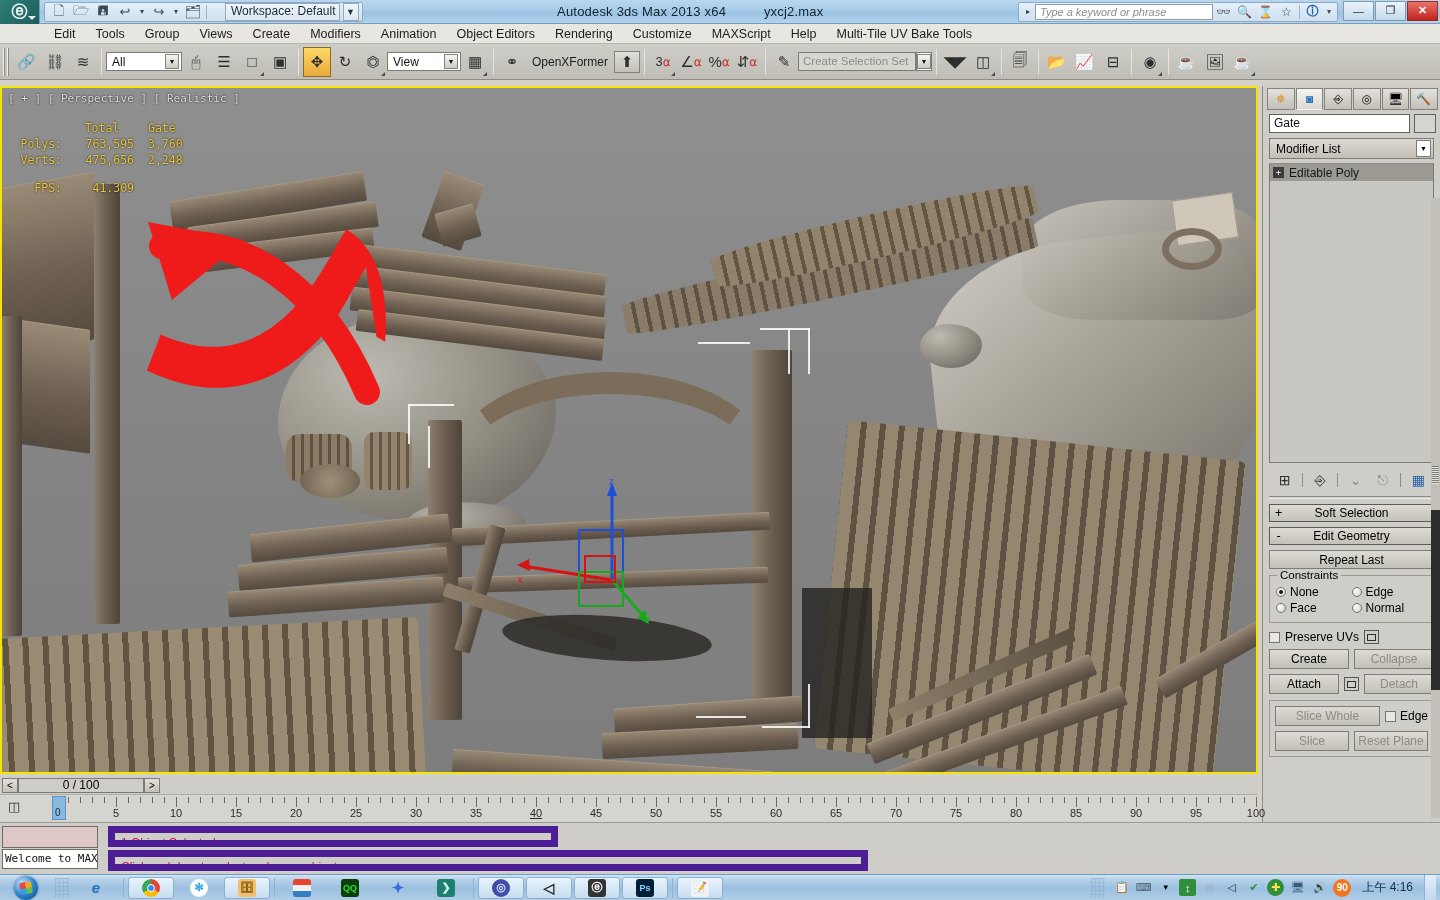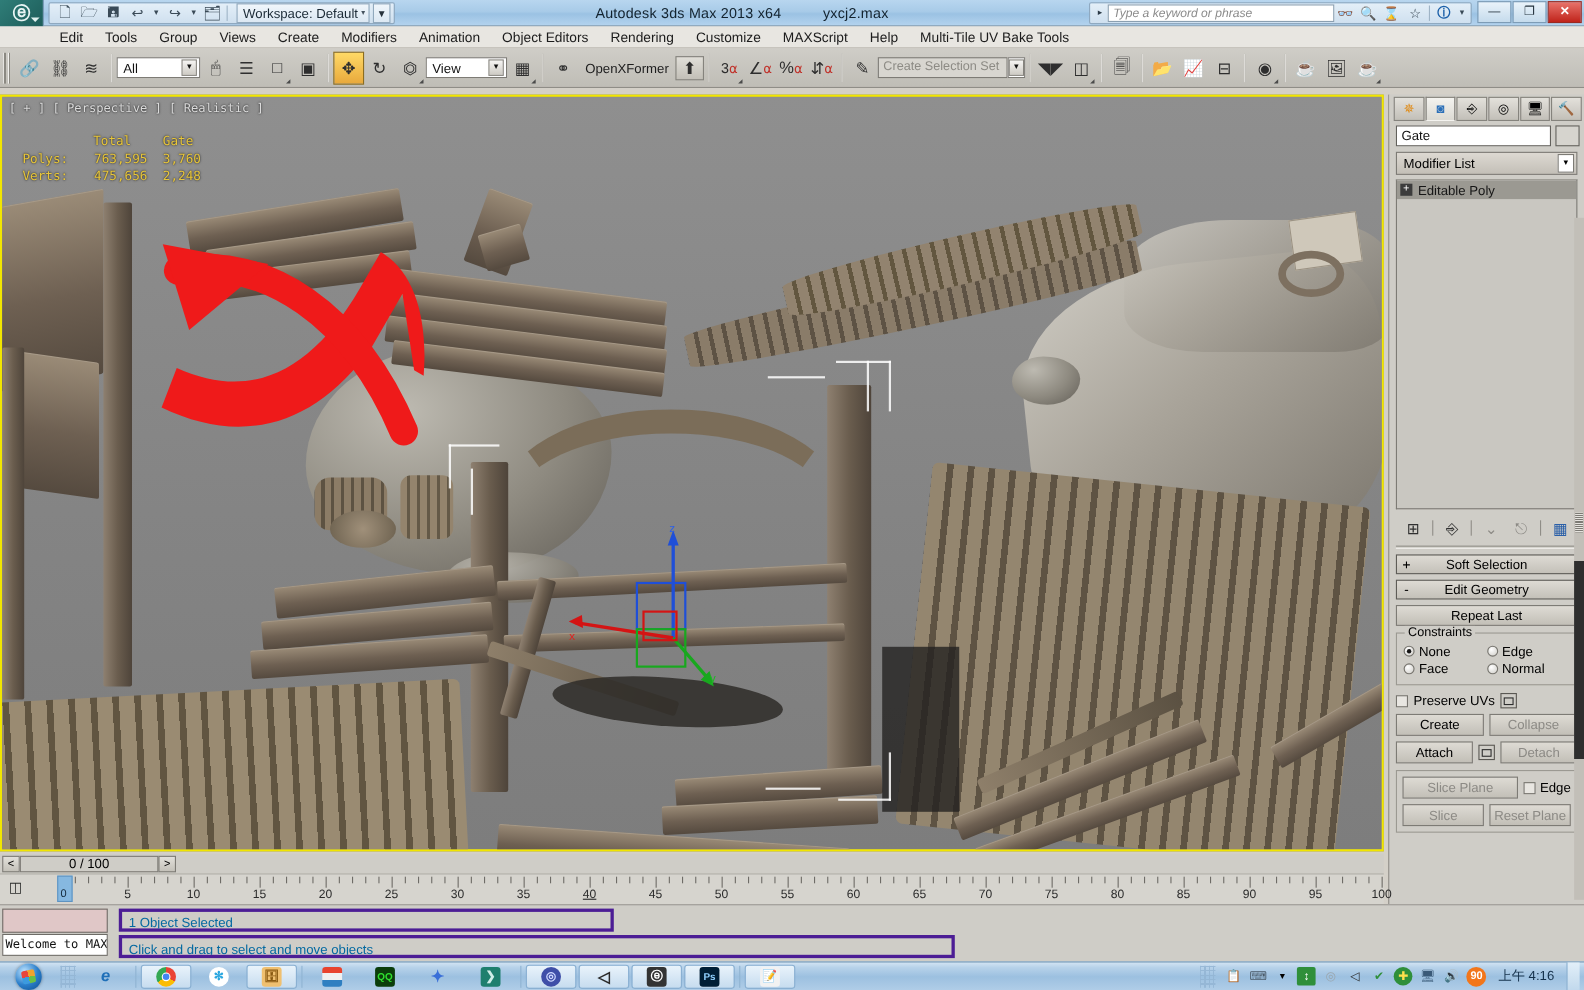--- a/index.html
+++ b/index.html
@@ -35,32 +35,32 @@
     background:linear-gradient(to bottom,#e4eff8,#cfe0ef);
     border:1px solid #8fa9c0; border-radius:2px; padding:0 3px;
   }
   .qbtn{ width:22px;height:18px; display:flex;align-items:center;justify-content:center;
      font-size:13px; color:#3a4a57; cursor:default; }
   .qbtn.small{width:12px;font-size:8px;}
   .qsep{width:1px;height:14px;background:#9fb4c6;margin:0 2px;}
   .wsbox{
     height:18px; display:flex; align-items:center; padding:0 3px 0 5px;
     border:1px solid #91a9bd; background:linear-gradient(to bottom,#f0f6fb,#dce8f3);
-    font-size:12px; color:#1b2a36; margin-left:6px; max-width:140px; overflow:hidden; white-space:nowrap;
+    font-size:12px; color:#1b2a36; margin-left:16px; max-width:140px; overflow:hidden; white-space:nowrap;flex-direction:column;
   }
   .wsbox .ar{ margin-left:3px; font-size:7px; color:#44525e;}
   .wsdrop{ width:16px;height:18px;display:flex;align-items:center;justify-content:center;
      font-size:9px;color:#27323c;border:1px solid #91a9bd;margin-left:3px;
      background:linear-gradient(to bottom,#f0f6fb,#dce8f3);}
   .apptitle{ flex:1; text-align:center; font-size:13px; color:#12222e; letter-spacing:.2px; white-space:nowrap;}
   .apptitle .fname{ margin-left:34px; }
   .searchwrap{ display:flex; align-items:center; height:20px; margin-right:4px;
      background:linear-gradient(to bottom,#e4eff8,#cfe0ef); border:1px solid #8fa9c0; border-radius:2px; padding:0 2px;}
   .searchwrap .arr{ width:14px;text-align:center;font-size:8px;color:#2c3a46;}
-  .searchfield{ width:206px;height:16px;background:#fff;border:1px solid #8a9fb1;
+  .searchfield{ width:178px;height:16px;background:#fff;border:1px solid #8a9fb1;
      font-style:italic; font-size:11px; color:#8b8b8b; padding:0 4px; line-height:15px; overflow:hidden; white-space:nowrap;}
   .sicon{ width:21px;height:18px;display:flex;align-items:center;justify-content:center;font-size:12px;color:#32414e;}
   .winbtns{ display:flex; height:22px; margin-right:2px;}
   .wbtn{ width:31px;height:20px; border:1px solid #7d9cb6; margin-left:1px;
      background:linear-gradient(to bottom,#eaf3fa,#c5dbec);
      display:flex;align-items:center;justify-content:center;font-size:11px;color:#24323d;}
   .wbtn.close{ background:linear-gradient(to bottom,#e8736b,#c0241b); color:#fff; font-weight:bold; border-color:#9a2a22;}
 
   
   .menubar{
@@ -220,22 +220,22 @@
   .playhead span{ position:absolute; left:2px; top:10px; font-size:10px; color:#13293b;}
 
   
   .statusarea{ position:absolute; left:0; top:822px; width:1440px; height:52px; background:#cfcdc7;
      border-top:1px solid #9c9a94;}
   .mxsbox{ position:absolute; left:2px; top:3px; width:96px; height:22px;
      background:#e0c7c7; border:1px solid #6e6c67;}
   .mxsline{ position:absolute; left:2px; top:26px; width:96px; height:20px;
      background:#fff; border:1px solid #6e6c67; font-family:"DejaVu Sans Mono",monospace;
      font-size:11px; color:#111; padding:0 2px; line-height:18px; overflow:hidden; white-space:nowrap;}
-  .stfield{ position:absolute; background:#cfcdc7; border:3px solid #4c1d95;
-     font-size:12px; color:#0369a1; padding:0 6px; line-height:20px; overflow:hidden; white-space:nowrap;}
+  .stfield{ position:absolute; background:#cfcdc7; border:7px solid #4c1d95;
+     font-size:12px; color:#be185d; padding:0 6px; line-height:20px; overflow:hidden; white-space:nowrap;}
 
   
   .taskbar{ position:absolute; left:0; top:874px; width:1440px; height:26px;
      background:linear-gradient(to bottom,#d2e3f3 0%,#b7d2ea 18%,#9cc0e0 52%,#b0cde7 100%);
      border-top:1px solid #6f9ec7; display:flex; align-items:center;}
   .startorb{ width:52px;height:26px; display:flex; align-items:center; justify-content:center;}
   .orb{ width:24px;height:24px;border-radius:50%;
      background:radial-gradient(circle at 34% 30%,#bfe4ff,#2b7fcb 52%,#0d4d8f);
      display:flex;align-items:center;justify-content:center; box-shadow:0 0 3px rgba(0,0,0,.4);}
   .orb .q{ width:12px;height:12px;
@@ -506,20 +506,25 @@
           <tr>
             <td class="lbl">Polys:</td>
             <td class="c1">763,595</td>
             <td class="c2">3,760</td>
           </tr>
           <tr>
             <td class="lbl">Verts:</td>
             <td class="c1">475,656</td>
             <td class="c2">2,248</td>
           </tr>
+          <tr class="fpsrow">
+            <td class="lbl">FPS:</td>
+            <td class="c1">41.309</td>
+            <td class="c2"></td>
+          </tr>
         </tbody>
           </table>
       </div>
 
       <div class="gizmo">
         <svg width="140" height="160" viewBox="0 0 140 160">
           <line x1="95" y1="110" x2="95" y2="22" stroke="#1f4fd8" stroke-width="3"></line>
           <polygon points="95,12 90,26 100,26" fill="#1f4fd8"></polygon>
           <line x1="95" y1="110" x2="6" y2="96" stroke="#d41414" stroke-width="3"></line>
           <polygon points="0,95 12,89 13,101" fill="#d41414"></polygon>
@@ -635,21 +640,21 @@
       </div>
 
       <div class="brow">
         <div class="pbtn">Attach</div>
         <span class="sqbtn"></span>
         <div class="pbtn dis">Detach</div>
       </div>
 
       <div class="subgroup">
         <div class="brow" style="margin-top:0;">
-          <div class="pbtn dis">Slice Plane</div>
+          <div class="pbtn dis">Slice Whole</div>
           <label class="radio" style="width:auto;">
             <span class="chk"></span>
             <span>Edge</span>
           </label>
         </div>
         <div class="brow">
           <div class="pbtn dis">Slice</div>
           <div class="pbtn dis">Reset Plane</div>
         </div>
       </div>

